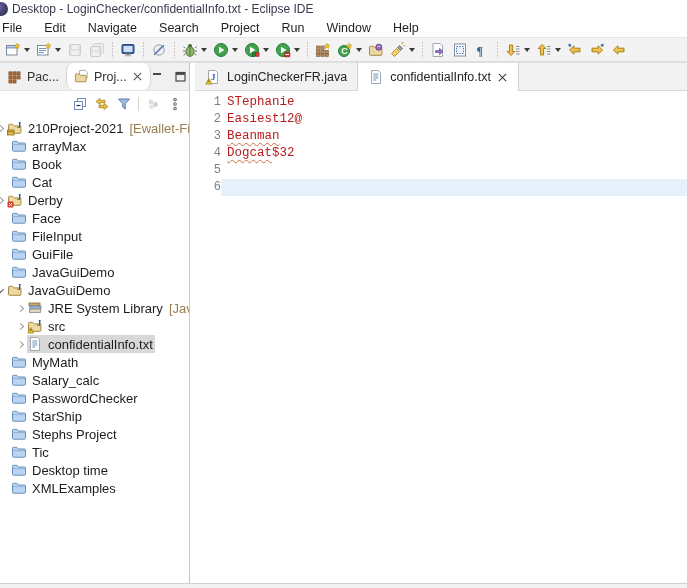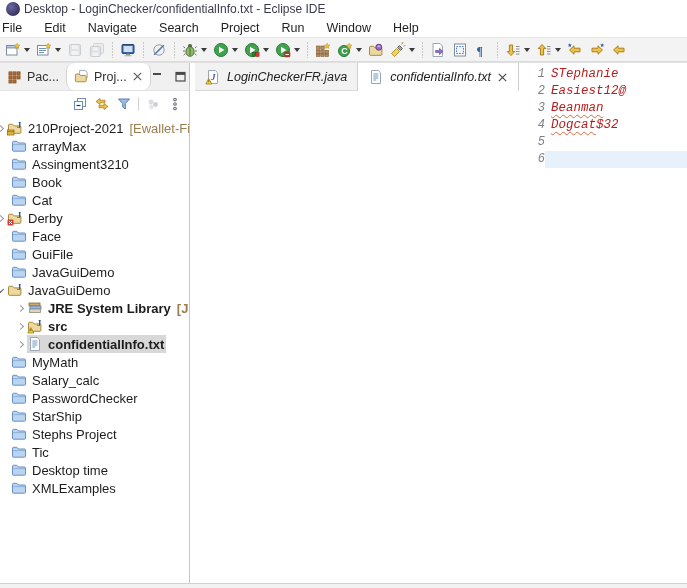--- a/index.html
+++ b/index.html
@@ -1,21 +1,21 @@
 <!DOCTYPE html>
 <html><head>
 <meta charset="utf-8">
 <style>
   * { margin:0; padding:0; box-sizing:border-box; }
   html,body { background:#fff; }
   body { font-family:"Liberation Sans", sans-serif; }
   .app { position:relative; width:687px; height:588px; overflow:hidden; background:#fff; }
 
   
-  .titlebar { height:18px; display:flex; align-items:center; background:#fff; padding-left:12px; }
+  .titlebar { height:18px; display:flex; align-items:center; background:#fff; padding-left:0; }
   .app-icon { width:14px; height:14px; margin-left:-6px; margin-right:4px; border-radius:50%;
               background:radial-gradient(circle at 35% 35%, #6a68a0, #38365e 70%); flex:0 0 auto; }
   .title-text { font-size:12px; color:#3a3a4e; white-space:nowrap; }
 
   
   .menubar { height:19px; display:flex; align-items:center; background:#fff; font-size:12.5px; color:#1f1f1f; }
   .menu-item { padding:1px 8px; margin-right:6px; white-space:nowrap; }
   .menu-item:first-child { margin-left:-6px; }
 
   
@@ -51,29 +51,29 @@
   .trow .sel.selected { background:#d8d8d8; }
   .chev { width:9px; flex:0 0 auto; display:inline-block; position:relative; height:9px; margin-right:1px; }
   .chev.none { visibility:hidden; }
   .chev.c-r::before { content:""; position:absolute; left:1px; top:2px; width:4px; height:4px;
        border-right:1px solid #9a9a9a; border-top:1px solid #9a9a9a; transform:rotate(45deg); }
   .chev.c-d::before { content:""; position:absolute; left:1px; top:1px; width:4px; height:4px;
        border-right:1px solid #5a5a5a; border-bottom:1px solid #5a5a5a; transform:rotate(45deg); }
   .chev.cut { margin-left:-4px; }
   .ticon { width:16px; height:16px; margin-right:5px; flex:0 0 auto; }
   .ticon svg { width:16px; height:16px; display:block; }
-  .ind1 { padding-left:17px;font-weight:bold; }
+  .ind1 { padding-left:17px; }
   .tdeco { color:#9a7d4e; margin-left:4px; }
   .tlabel { padding-right:2px; }
 
   
   .sash { width:5px; flex:0 0 auto; background:#fff; }
 
   
-  .editor-area { flex:1; display:flex; flex-direction:row; min-width:0;font-style:italic; }
+  .editor-area { flex:1; display:flex; flex-direction:column; min-width:0; }
   .editor-tabs { height:28px; background:#f2f2f2; border-bottom:1px solid #d9d9d9; display:flex; align-items:stretch; font-size:12.5px; }
   .etab { display:flex; align-items:center; gap:6px; padding:0 10px; color:#222; }
   .etab svg { width:16px; height:16px; display:block; }
   .etab.active { background:#fff; border-left:1px solid #cfcfcf; border-right:1px solid #cfcfcf; margin-bottom:-1px; }
   .etab-close svg { width:11px; height:11px; }
 
   .editor-body { flex:1; background:#fff; font-family:"Liberation Mono","DejaVu Sans Mono",monospace;
                  font-size:12.5px; padding-top:3px; overflow:hidden; }
   .eline { display:flex; height:17px; line-height:17px; }
   .ruler { width:12px; flex:0 0 auto; }
@@ -425,29 +425,20 @@
             </span>
           <span class="tlabel">arrayMax</span>
         </div>
         <div class="trow">
           <span class="chev none"></span>
           <span class="ticon">
               <svg viewBox="0 0 16 16">
                 <use href="#sym-folder"></use>
               </svg>
             </span>
-          <span class="tlabel">Assingment3210</span>
-        </div>
-        <div class="trow">
-          <span class="chev none"></span>
-          <span class="ticon">
-              <svg viewBox="0 0 16 16">
-                <use href="#sym-folder"></use>
-              </svg>
-            </span>
           <span class="tlabel">Book</span>
         </div>
         <div class="trow">
           <span class="chev none"></span>
           <span class="ticon">
               <svg viewBox="0 0 16 16">
                 <use href="#sym-folder"></use>
               </svg>
             </span>
           <span class="tlabel">Cat</span>
@@ -463,20 +454,29 @@
           <span class="tlabel">Derby</span>
         </div>
         <div class="trow">
           <span class="chev none"></span>
           <span class="ticon">
               <svg viewBox="0 0 16 16">
                 <use href="#sym-folder"></use>
               </svg>
             </span>
           <span class="tlabel">Face</span>
+        </div>
+        <div class="trow">
+          <span class="chev none"></span>
+          <span class="ticon">
+              <svg viewBox="0 0 16 16">
+                <use href="#sym-folder"></use>
+              </svg>
+            </span>
+          <span class="tlabel">FileInput</span>
         </div>
         <div class="trow">
           <span class="chev none"></span>
           <span class="ticon">
               <svg viewBox="0 0 16 16">
                 <use href="#sym-folder"></use>
               </svg>
             </span>
           <span class="tlabel">GuiFile</span>
         </div>

